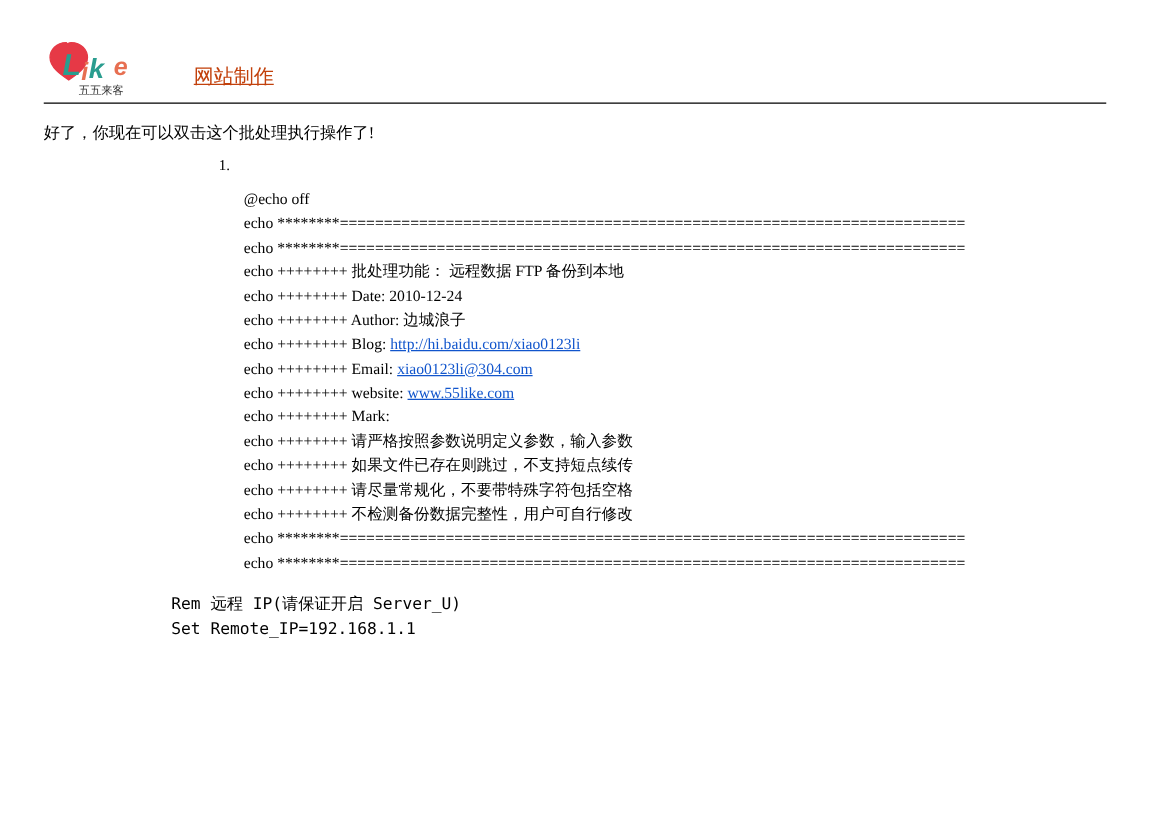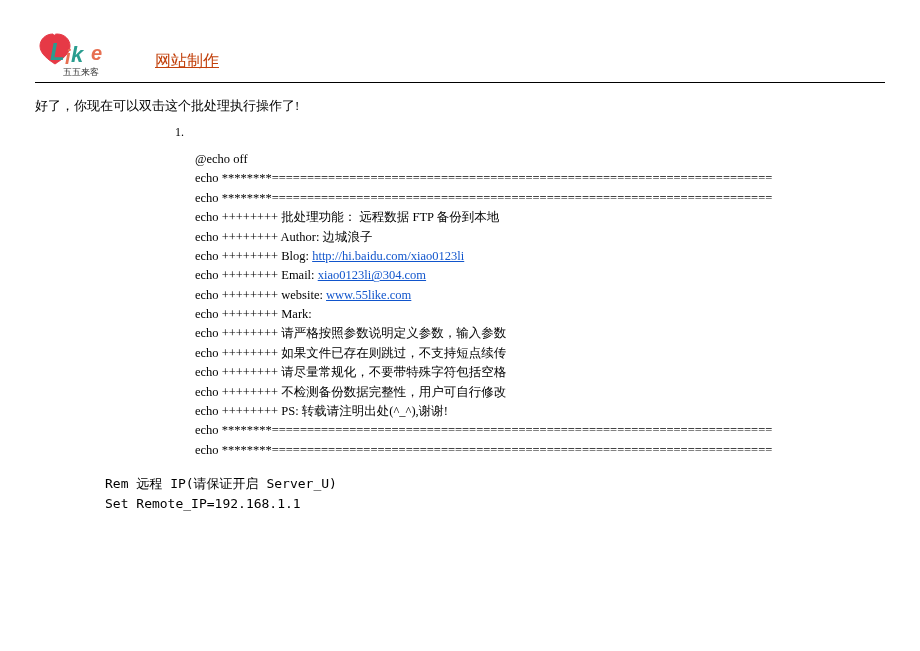--- a/index.html
+++ b/index.html
@@ -54,21 +54,21 @@
       white-space: nowrap;
       font-family: "SimSun", "宋体", serif;
     }
     .code-link {
       color: #1155cc;
       text-decoration: underline;
       text-align: right;
     }
     .footer-block {
       margin-top: 14px;
-      margin-left: 70px;
+      margin-left: 102px;
       font-family: "SimSun", "宋体", monospace;
       font-size: 13px;
       line-height: 1.5;
     }
   </style>
 </head>
 <body>
 
 <div class="page-container">
 
@@ -88,30 +88,30 @@
 
   <p class="intro">好了，你现在可以双击这个批处理执行操作了!</p>
 
   <div class="numbered">1.</div>
 
   <div class="code-block">
     <div class="code-line">@echo off</div>
     <div class="code-line">echo ********=======================================================================</div>
     <div class="code-line">echo ********=======================================================================</div>
     <div class="code-line">echo ++++++++    批处理功能：  远程数据 FTP 备份到本地</div>
+    <div class="code-line">echo ++++++++    Date:   2010-12-24</div>
     <div class="code-line">echo ++++++++    Author:    边城浪子</div>
     <div class="code-line"><span>echo ++++++++    Blog:   </span><a class="code-link">http://hi.baidu.com/xiao0123li</a></div>
     <div class="code-line"><span>echo ++++++++    Email:   </span><a class="code-link">xiao0123li@304.com</a></div>
     <div class="code-line"><span>echo ++++++++    website:   </span><a class="code-link">www.55like.com</a></div>
     <div class="code-line">echo ++++++++    Mark:</div>
     <div class="code-line">echo ++++++++       请严格按照参数说明定义参数，输入参数</div>
     <div class="code-line">echo ++++++++       如果文件已存在则跳过，不支持短点续传</div>
     <div class="code-line">echo ++++++++       请尽量常规化，不要带特殊字符包括空格</div>
     <div class="code-line">echo ++++++++       不检测备份数据完整性，用户可自行修改</div>
-    <div class="code-line">echo ++++++++    PS:    转载请注明出处(^_^),谢谢!</div>
     <div class="code-line">echo ********=======================================================================</div>
     <div class="code-line">echo ********=======================================================================</div>
   </div>
 
   <div class="footer-block">
     <div>Rem 远程 IP(请保证开启 Server_U)</div>
     <div>Set Remote_IP=192.168.1.1</div>
   </div>
 
 </div>

